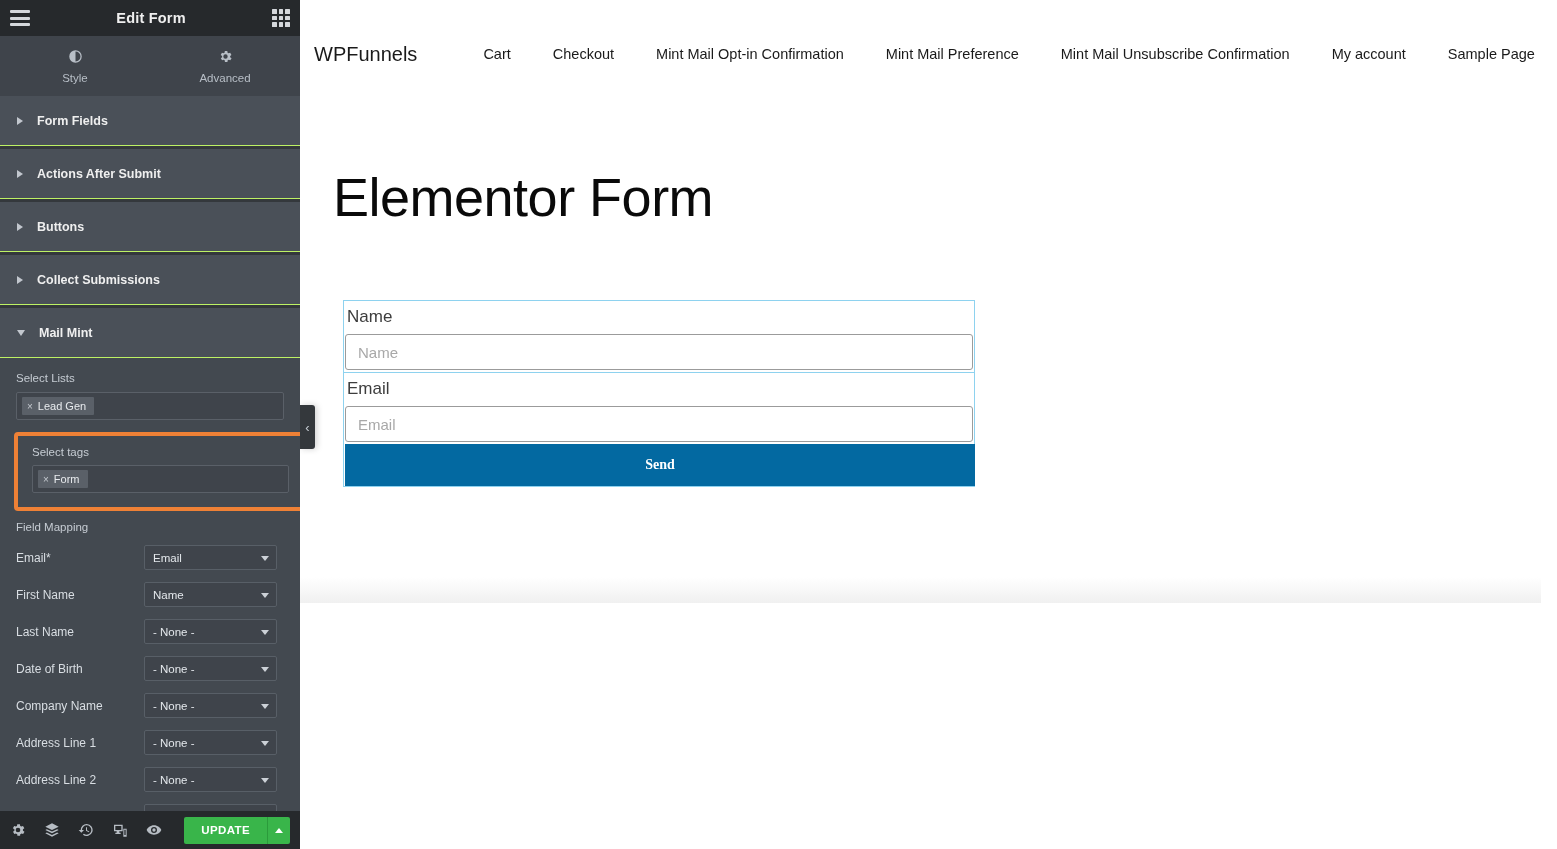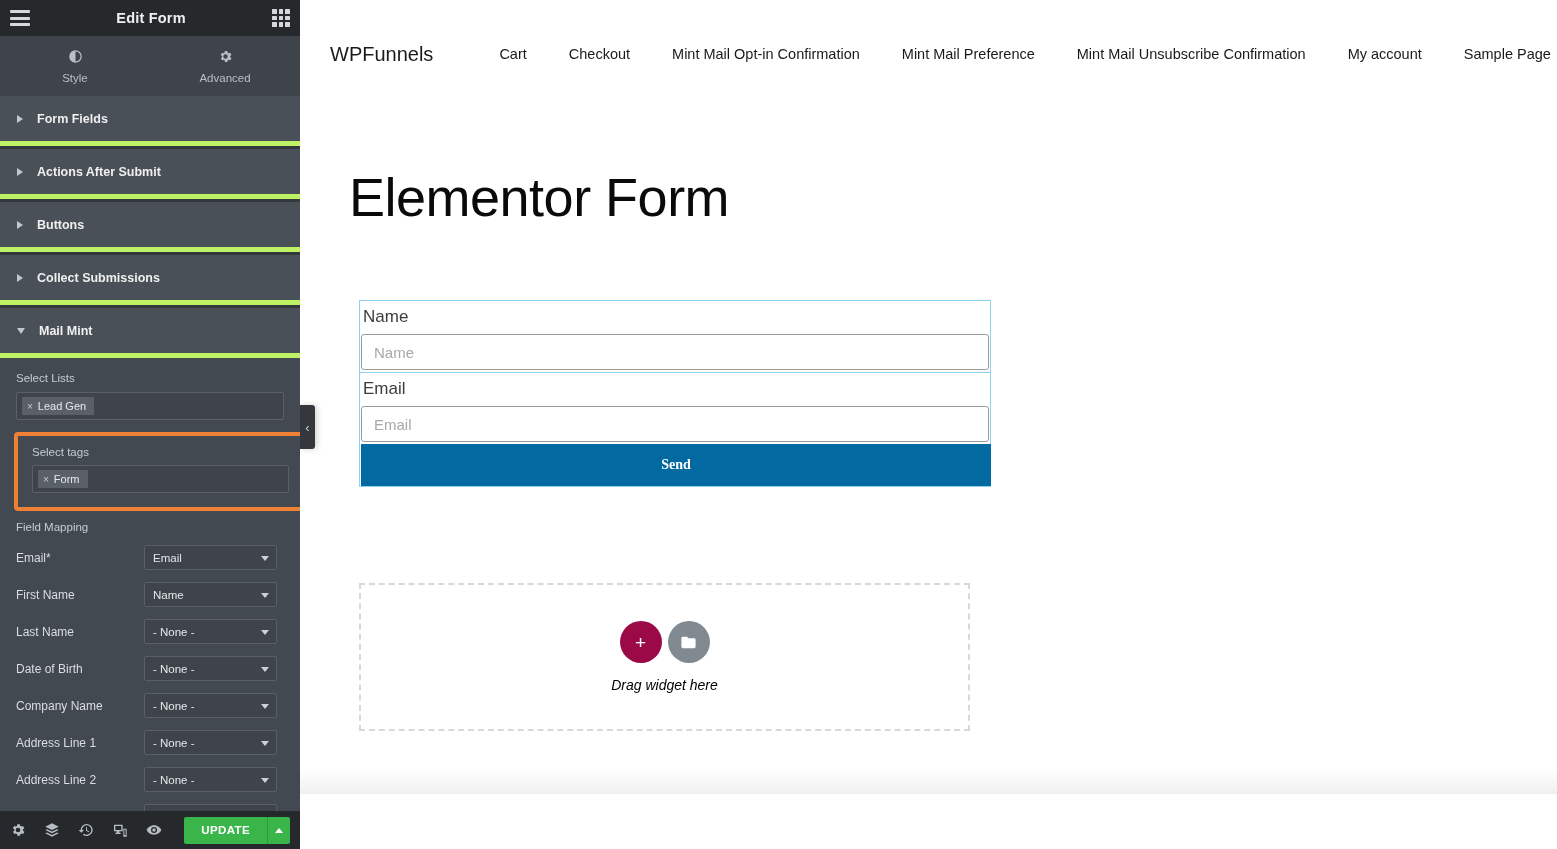--- a/index.html
+++ b/index.html
@@ -41,21 +41,21 @@
   .ptab.active { background: #4a5058; color: #ffffff; }
   .ptab.active:after {
     content: ""; position: absolute; left: 0; right: 0; bottom: 0;
     height: 3px; background: #6ec1e4;
   }
   .ptab svg { width: 15px; height: 15px; fill: currentColor; }
 
   .panel-body { flex: 1 1 auto; overflow: hidden; background: #34383c; }
 
   .section {
-    height: 50px; background: #4a5058; border-bottom: 5px solid #bef264;
+    height: 50px; background: #4a5058; border-bottom: 1px solid #bef264;
     display: flex; align-items: center; gap: 14px; padding: 0 17px;
     cursor: pointer;
   }
   .section + .section { margin-top: 3px; }
   .section .caret { width: 0; height: 0; border-style: solid; }
   .caret-right { border-width: 4.5px 0 4.5px 6px; border-color: transparent transparent transparent #c2c7ce; }
   .caret-down  { border-width: 6px 4.5px 0 4.5px; border-color: #c2c7ce transparent transparent transparent; }
   .section-label { color: #efefef; font-size: 12.5px; font-weight: 700; }
   .section.open { background: #4a5058; }
 
@@ -124,22 +124,22 @@
     position: absolute; left: 300px; top: 405px;
     width: 15px; height: 44px; background: #34383c;
     border-radius: 0 3px 3px 0;
     display: flex; align-items: center; justify-content: center;
     color: #c6ccd3; font-size: 13px; cursor: pointer; z-index: 19;
     box-shadow: 2px 0 6px rgba(0,0,0,.18);
   }
 
   
   #canvas {
-    position: absolute; left: 300px; top: 0;
-    width: 1257px; height: 794px; background: #ffffff; overflow: hidden;
+    position: absolute; left: 284px; top: 0;
+    width: 1257px; height: 603px; background: #ffffff; overflow: hidden;
   }
 
   .site-nav {
     display: flex; align-items: center; height: 108px; padding: 0 30px 0 30px;
     gap: 0;
   }
   .brand { font-size: 20px; color: #1a1a1a; font-weight: 400; margin-right: 45px; white-space: nowrap; }
   .nav-links { display: flex; align-items: center; gap: 0; }
   .nav-links a {
     color: #1a1a1a; font-size: 14.5px; text-decoration: none;

